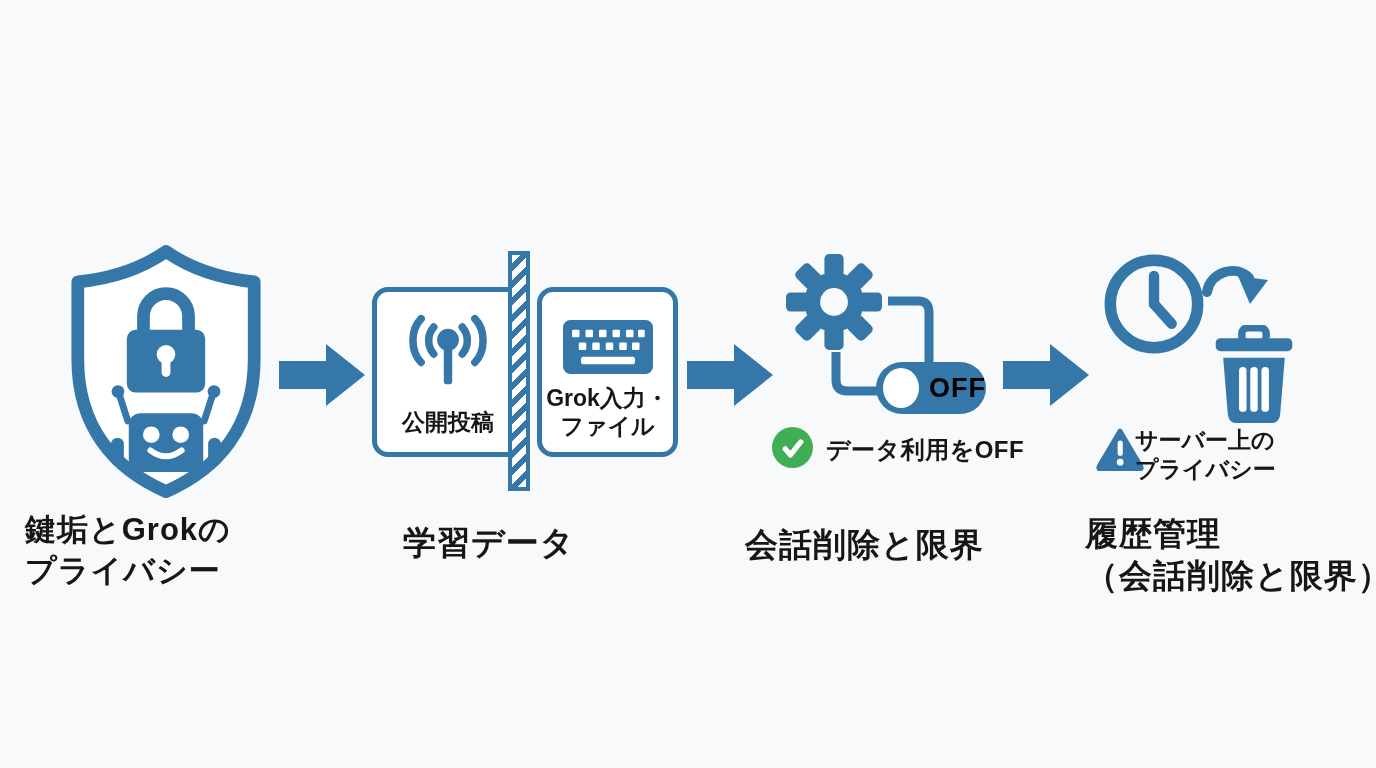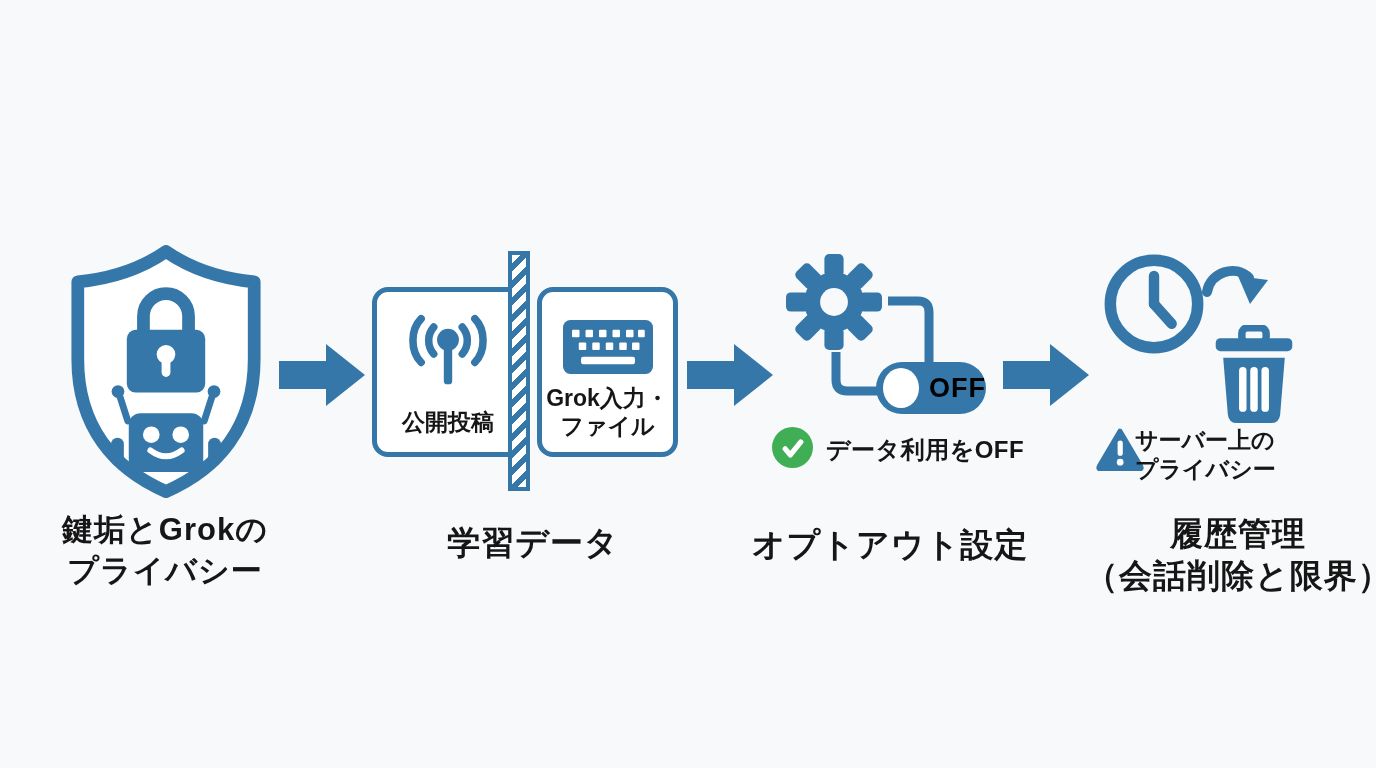--- a/index.html
+++ b/index.html
@@ -8,21 +8,21 @@
     background:#f7f9fb;
     font-family:"Liberation Sans","DejaVu Sans",sans-serif;
     color:#161616;
   }
   .canvas{position:relative;width:1376px;height:768px;}
   .abs{position:absolute;}
   svg{display:block;}
 
   
   .step-title{
-    text-align:center;font-weight:800;font-size:33px;line-height:42px;
+    font-weight:800;font-size:33px;line-height:42px;
     color:#161616;letter-spacing:1px;white-space:nowrap;
   }
   .step-title span{display:block;}
   .note-text{font-weight:800;font-size:24px;color:#161616;letter-spacing:0.5px;white-space:nowrap;}
   .note-text-sm{font-weight:800;font-size:23px;line-height:29px;color:#161616;text-align:left;white-space:nowrap;}
   .note-text-sm span{display:block;}
 
   
   .data-box{
     box-sizing:border-box;border:5px solid #3577a9;border-radius:16px;
@@ -164,21 +164,21 @@
   <div class="abs toggle" style="left:876px;top:362px;">
     <div class="toggle-knob"></div>
     <div class="toggle-label">OFF</div>
   </div>
   <div class="abs check-circle" style="left:772px;top:427px;">
     <svg width="26" height="26" viewBox="0 0 30 30">
       <path d="M6 16 L12 23 L24 8" fill="none" stroke="#ffffff" stroke-width="6" stroke-linecap="round" stroke-linejoin="round"></path>
     </svg>
   </div>
   <div class="abs note-text" style="left:826px;top:434px;">データ利用をOFF</div>
-  <div class="abs step-title" style="left:745px;top:524px;width:290px;">オプトアウト設定</div>
+  <div class="abs step-title" style="left:745px;top:524px;width:290px;">会話削除と限界</div>
 
   <div class="abs" style="left:1003px;top:344px;">
     <svg width="86" height="62" viewBox="0 0 86 62">
         <polygon points="0,17 47,17 47,0 86,31 47,62 47,45 0,45" fill="#3577a9"></polygon>
       </svg>
   </div>
 
   <div class="abs" style="left:1102px;top:252px;">
     <svg width="104" height="104" viewBox="0 0 100 100">
       <circle cx="50" cy="50" r="42" fill="none" stroke="#3577a9" stroke-width="11"></circle>

